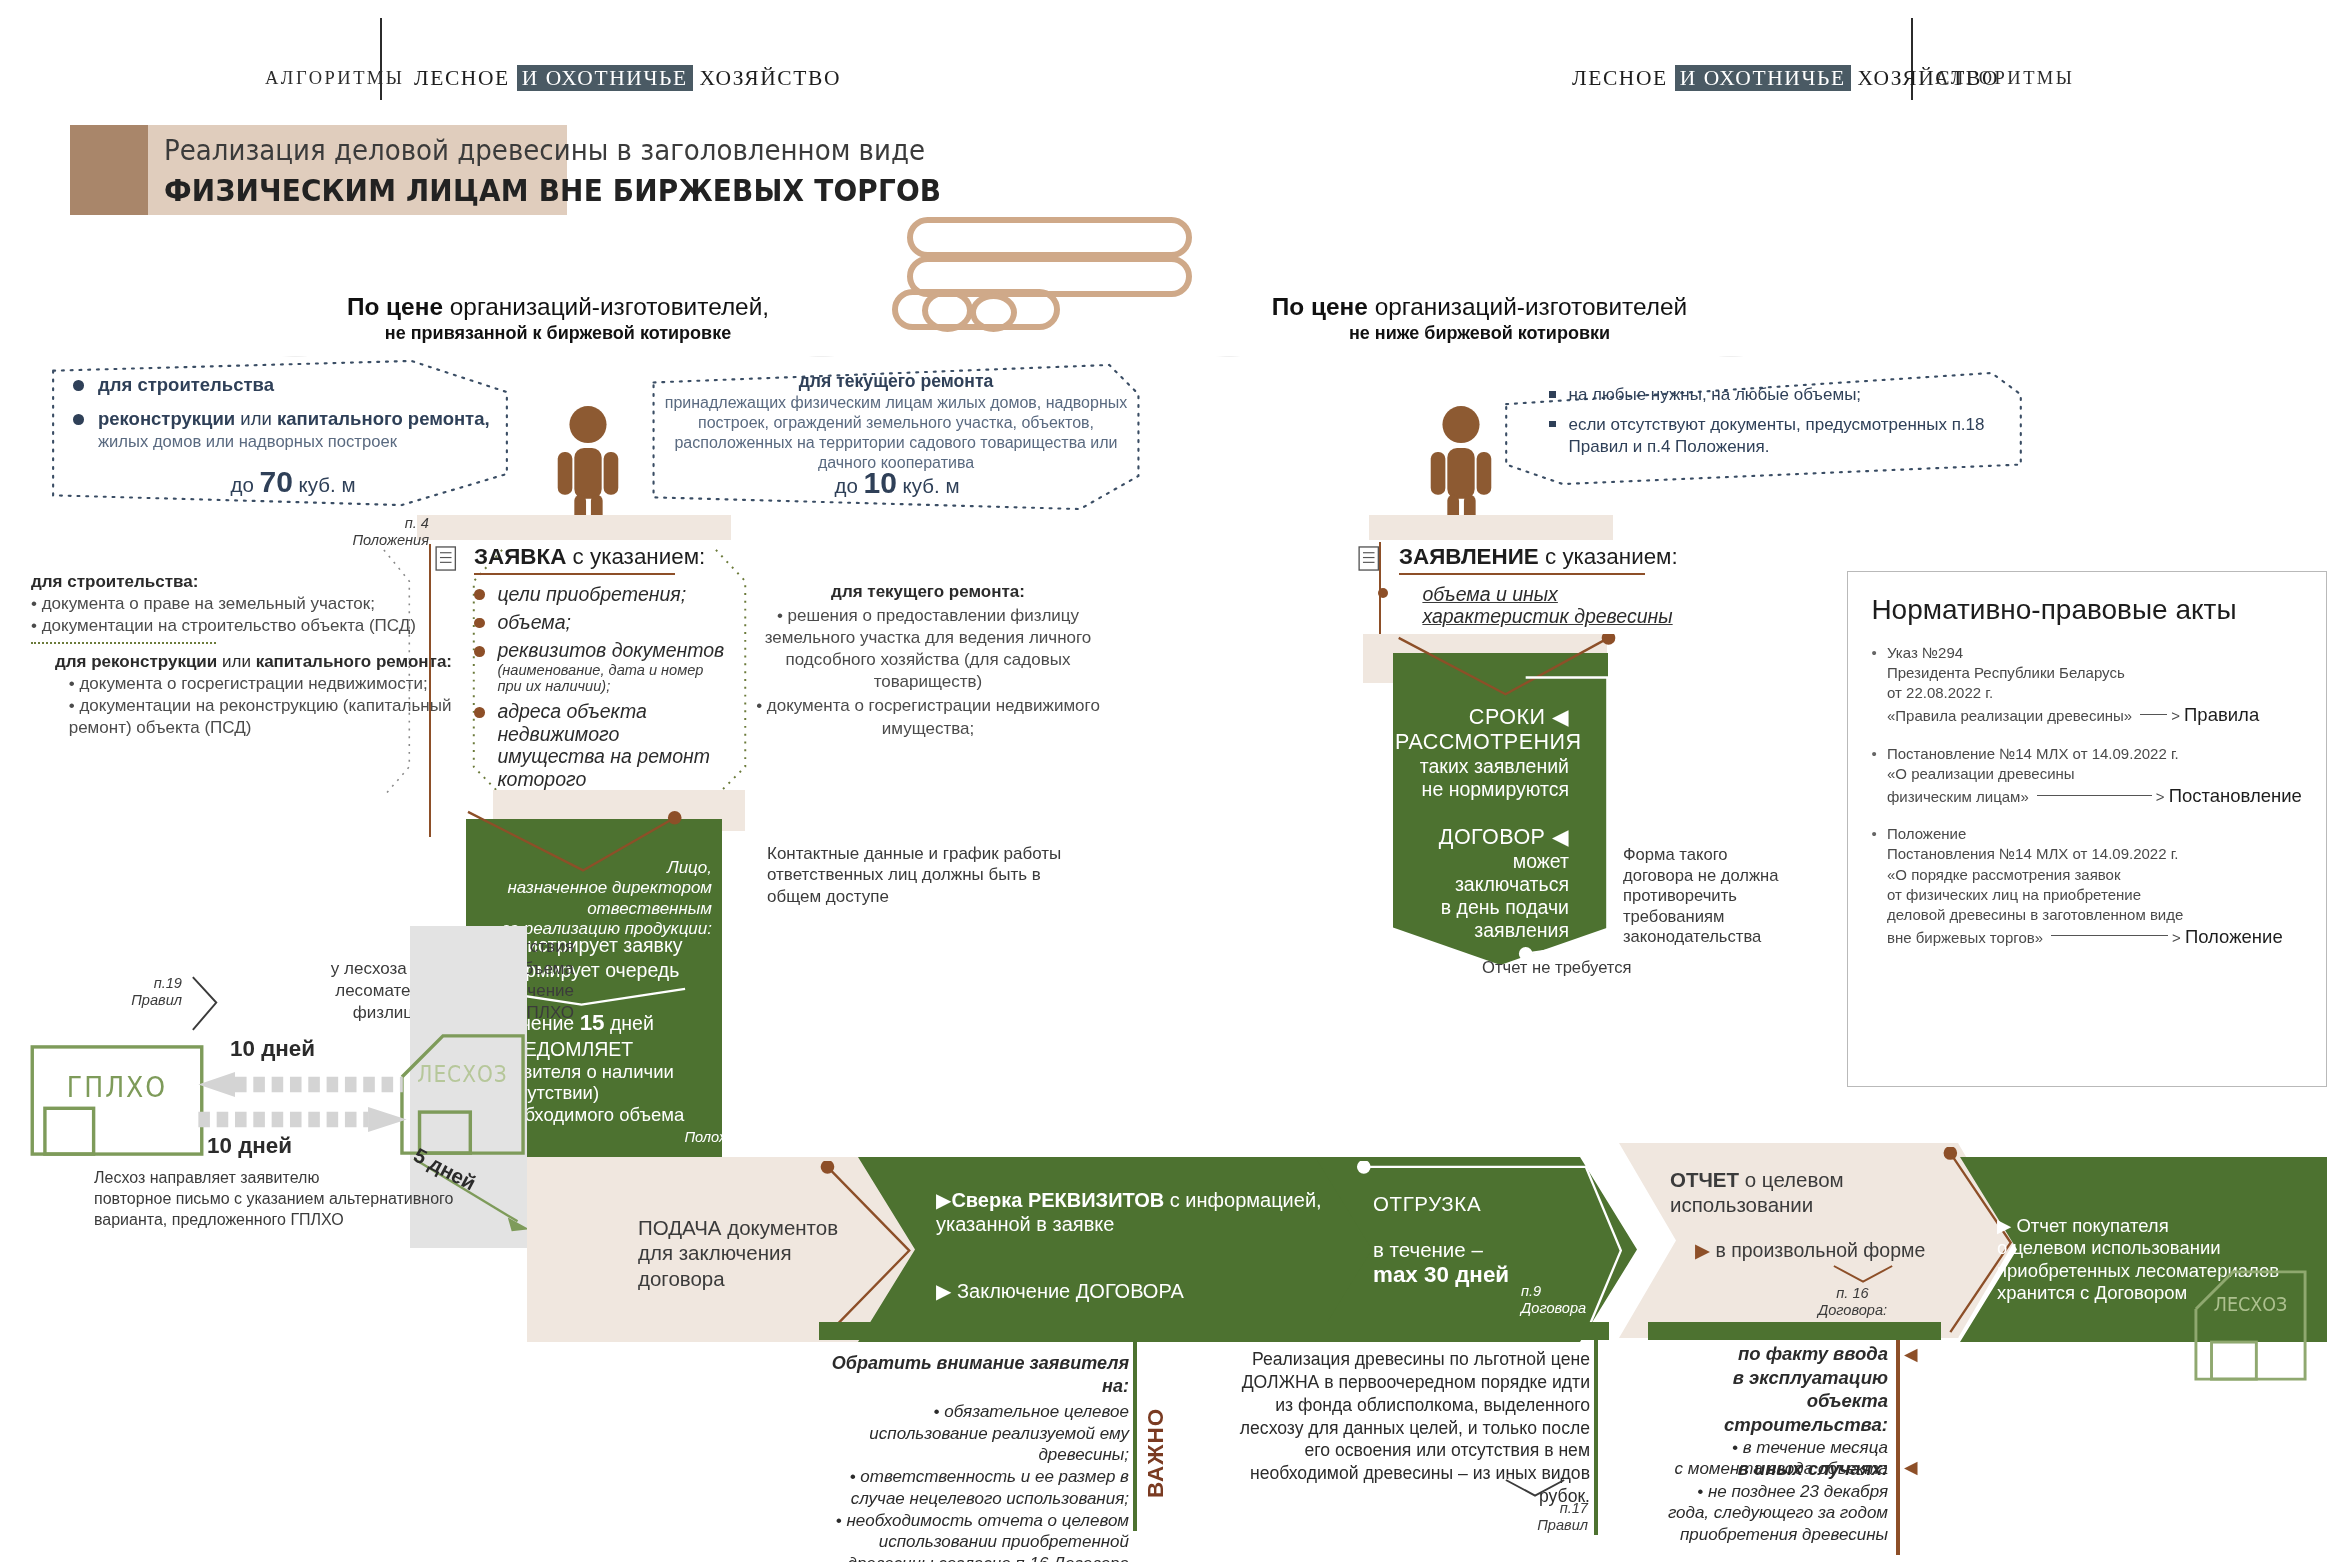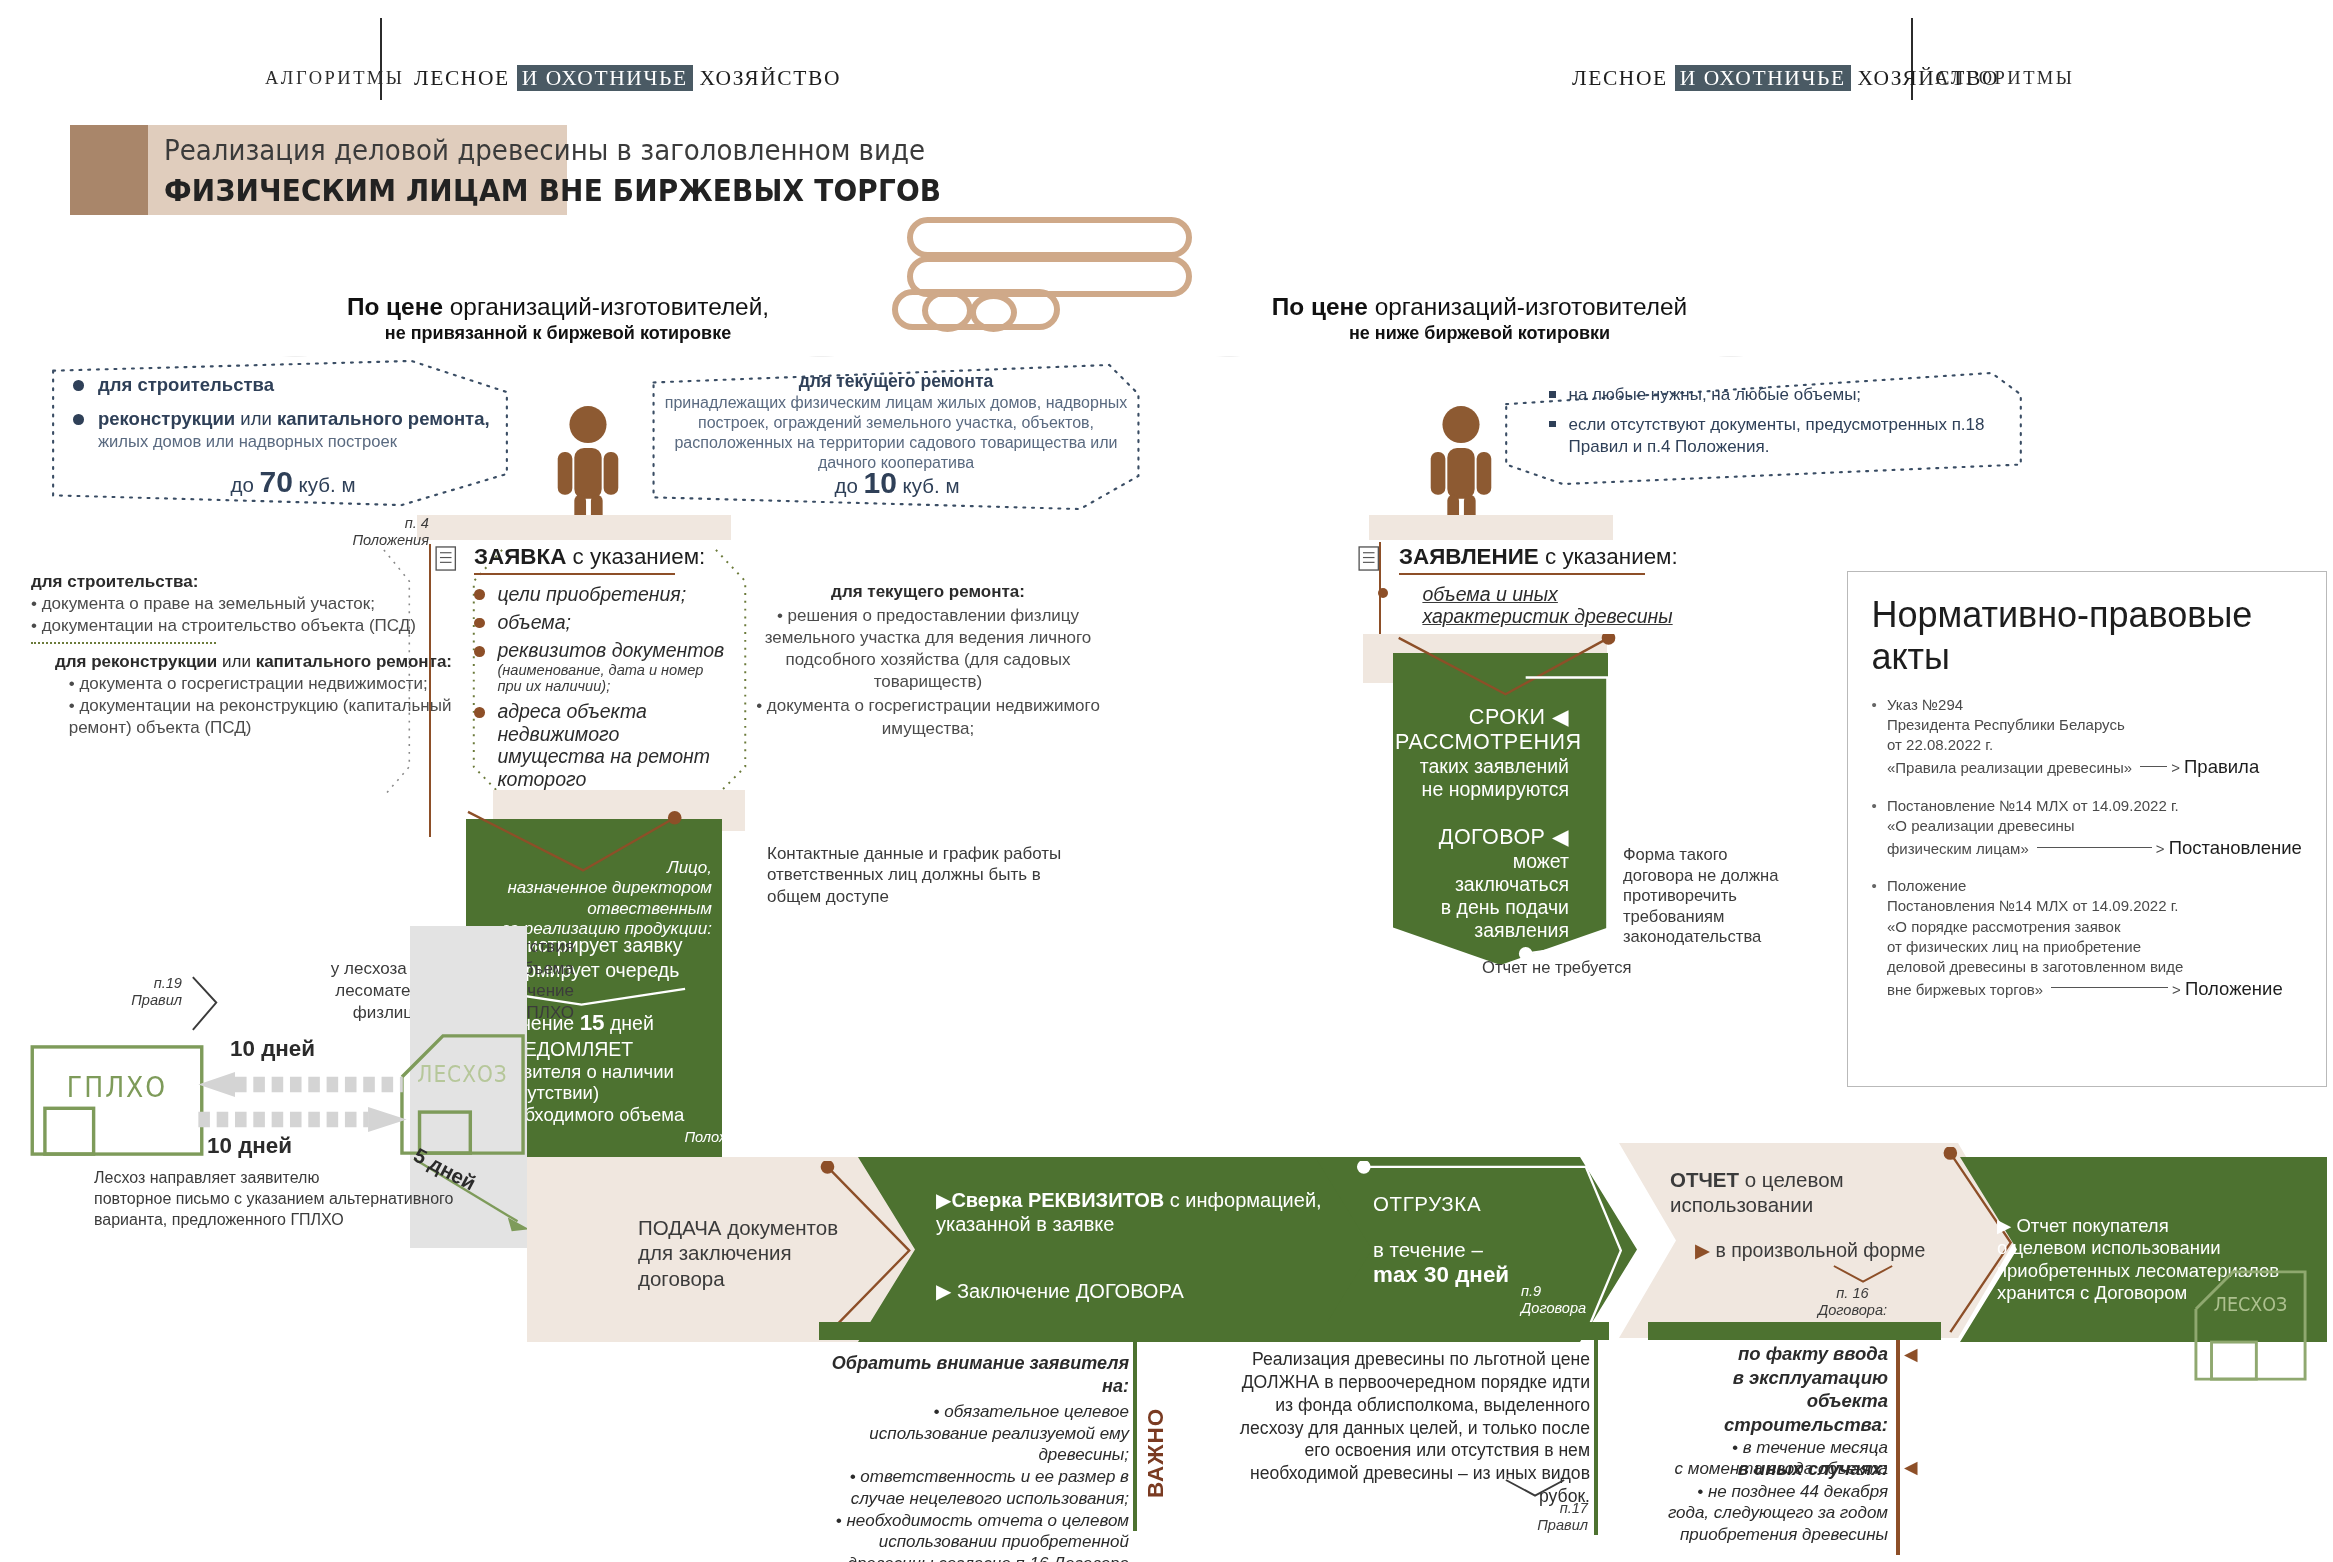--- a/index.html
+++ b/index.html
@@ -49,21 +49,21 @@
   .reqcard{position:absolute;}
   .reqhead{font-size:22.4px;color:#1d1d1d;}
   .reqhead b{font-weight:bold;}
   .reqitem{font-style:italic;font-size:19.5px;color:#2b2b2b;line-height:1.15;}
   .reqsub{font-style:italic;font-size:14.6px;color:#3b3b3b;line-height:1.12;}
   .dotmark{width:10.7px;height:10.7px;border-radius:50%;background:#8d4f28;display:inline-block;}
   .tag{font-style:italic;font-size:14.6px;line-height:1.15;}
   
   #norm{position:absolute;left:1847px;top:571px;width:480px;height:516px;
         background:#fff;border:1px solid #b9b9b9;box-sizing:border-box;padding:21.5px 23.4px;}
-  #norm h2{margin:0 0 17.6px;font-size:36px;font-weight:normal;color:#1d1d1d;}
+  #norm h2{margin:0 0 17.6px;font-size:28px;font-weight:normal;color:#1d1d1d;}
   .nitem{font-size:15px;line-height:1.34;color:#4a4a4a;margin-bottom:15.6px;position:relative;
          padding-left:15.6px;}
   .nitem:before{content:"•";position:absolute;left:0;top:0;color:#666;}
   .nitem .out{color:#1d1d1d;font-size:18.5px;}
   .rule{display:inline-block;border-bottom:1.5px solid #555;vertical-align:middle;margin:0 3.9px 5.9px 3.9px;}
   
   .bld{position:absolute;}
   
   #vazhno{position:absolute;writing-mode:vertical-rl;transform:rotate(180deg);
           font-size:22.4px;font-weight:bold;color:#7a3b22;letter-spacing:1px;}
@@ -468,18 +468,18 @@
 <div class="notebox ital" style="left:1648px;top:1342px;width:240px;text-align:right;color:#2b2b2b;">
   <div class="b" style="font-size:18.5px;white-space:pre-line;">по факту ввода
 в эксплуатацию объекта
 строительства:</div>
   <div style="white-space:pre-line;">• в течение месяца
 с момента ввода объекта</div>
 </div>
 <div class="abs" style="left:1904px;top:1344px;color:#8d4f28;font-size:17.6px;">◀</div>
 <div class="notebox ital" style="left:1648px;top:1457px;width:240px;text-align:right;color:#2b2b2b;">
   <div class="b" style="font-size:18.5px;">в иных случаях:</div>
-  <div style="white-space:pre-line;">• не позднее 44 декабря
+  <div style="white-space:pre-line;">• не позднее 23 декабря
 года, следующего за годом
 приобретения древесины</div>
 </div>
 <div class="abs" style="left:1904px;top:1457px;color:#8d4f28;font-size:17.6px;">◀</div>
 
 
 </body></html>

